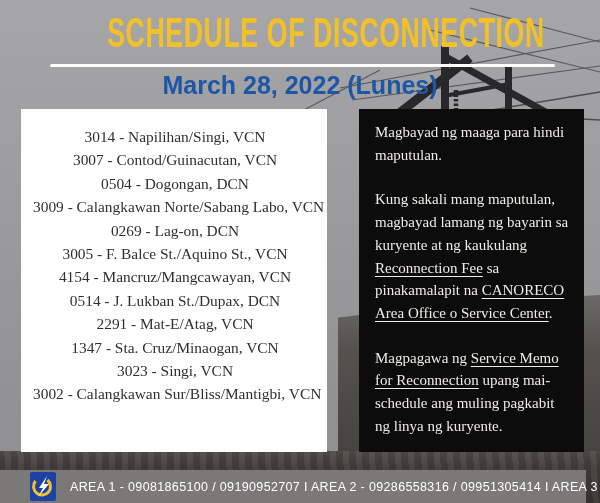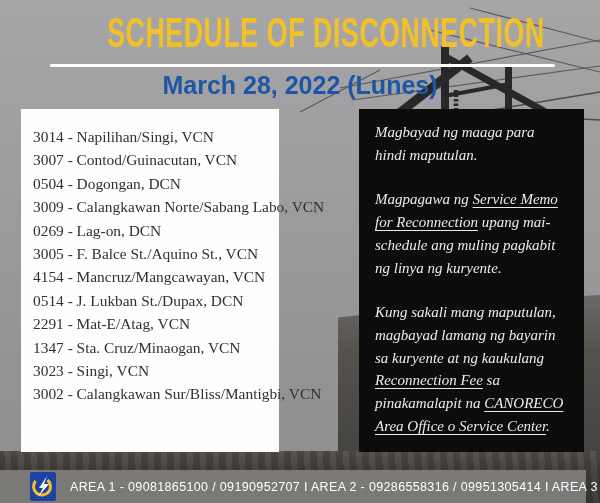--- a/index.html
+++ b/index.html
@@ -18,29 +18,29 @@
 
   
   .title{position:absolute;top:9px;left:0;width:600px;text-align:center;z-index:5;
     font-family:"Liberation Sans",sans-serif;font-weight:700;font-size:43px;line-height:46px;
     color:#F2C127;letter-spacing:1px;transform:scaleX(.62);transform-origin:47% top;white-space:nowrap;}
   .divider{position:absolute;top:64px;left:50px;width:505px;height:3px;background:#ffffff;border-radius:2px;z-index:5;}
   .date{position:absolute;top:71px;left:0;width:600px;text-align:center;z-index:5;
     font-family:Liberation Sans, sans-serif;font-weight:700;font-size:25px;color:#1E56A6;}
 
   
-  .panel-white{position:absolute;left:21px;top:109px;width:258px;height:343px;background:#FEFEFE;
-    box-sizing:border-box;padding:16px 10px 0 12px;z-index:5;}
+  .panel-white{position:absolute;left:21px;top:109px;width:306px;height:343px;background:#FEFEFE;
+    box-sizing:border-box;padding:16px 10px 0 12px;z-index:5;text-align:center;}
   .panel-white .row{font-family:"Liberation Serif",serif;font-size:15.4px;line-height:23.4px;
     color:#30302F;white-space:nowrap;}
 
   
   .panel-black{position:absolute;left:359px;top:109px;width:225px;height:343px;background:#0C0C0C;
     box-sizing:border-box;padding:12px 15px 0 16px;z-index:5;color:#EFEBE4;
-    font-family:"Liberation Serif",serif;font-size:15px;line-height:22.7px;font-style:italic;}
+    font-family:"Liberation Serif",serif;font-size:15px;line-height:22.7px;}
   .panel-black p{margin:0 0 22px 0;}
   .panel-black .u{text-decoration:underline;text-underline-offset:3px;}
 
   
   .footer-bar{position:absolute;left:0;top:470px;width:586px;height:33px;z-index:6;
     background:rgba(128,127,125,.92);display:flex;align-items:center;}
   .logo{margin-left:30px;flex:0 0 auto;display:block;}
   .contacts{margin-left:14px;color:#ffffff;font-size:12.5px;letter-spacing:.35px;white-space:nowrap;}
 </style>
 </head>
@@ -89,22 +89,22 @@
     <div class="row">4154 - Mancruz/Mangcawayan, VCN</div>
     <div class="row">0514 - J. Lukban St./Dupax, DCN</div>
     <div class="row">2291 - Mat-E/Atag, VCN</div>
     <div class="row">1347 - Sta. Cruz/Minaogan, VCN</div>
     <div class="row">3023 - Singi, VCN</div>
     <div class="row">3002 - Calangkawan Sur/Bliss/Mantigbi, VCN</div>
   </div>
 
   <div class="panel-black">
     <p><span>Magbayad ng maaga para hindi maputulan.</span></p>
+    <p><span>Kung sakali mang maputulan, magbayad lamang ng bayarin sa kuryente at ng kaukulang </span><span class="u">Reconnection Fee</span><span> sa pinakamalapit na </span><span class="u">CANORECO Area Office o Service Center</span><span>.</span></p>
     <p><span>Magpagawa ng </span><span class="u">Service Memo for Reconnection</span><span> upang mai-schedule ang muling pagkabit ng linya ng kuryente.</span></p>
-    <p><span>Kung sakali mang maputulan, magbayad lamang ng bayarin sa kuryente at ng kaukulang </span><span class="u">Reconnection Fee</span><span> sa pinakamalapit na </span><span class="u">CANORECO Area Office o Service Center</span><span>.</span></p>
   </div>
 
   <div class="footer-bar">
     <svg class="logo" width="26" height="29" viewBox="0 0 26 29">
       <rect x="0" y="0" width="26" height="29" rx="2" fill="#1C42A5"></rect>
       <circle cx="12" cy="14.5" r="8.5" fill="none" stroke="#F2C127" stroke-width="3" stroke-dasharray="40 14" transform="rotate(-50 12 14.5)"></circle>
       <polygon points="17,4 9,16 13,16 8,25 19,12 14,12" fill="#FDFDF4"></polygon>
     </svg>
     <div class="contacts">AREA 1 - 09081865100 / 09190952707 I AREA 2 - 09286558316 / 09951305414 I AREA 3 - 09109346328</div>
   </div>

